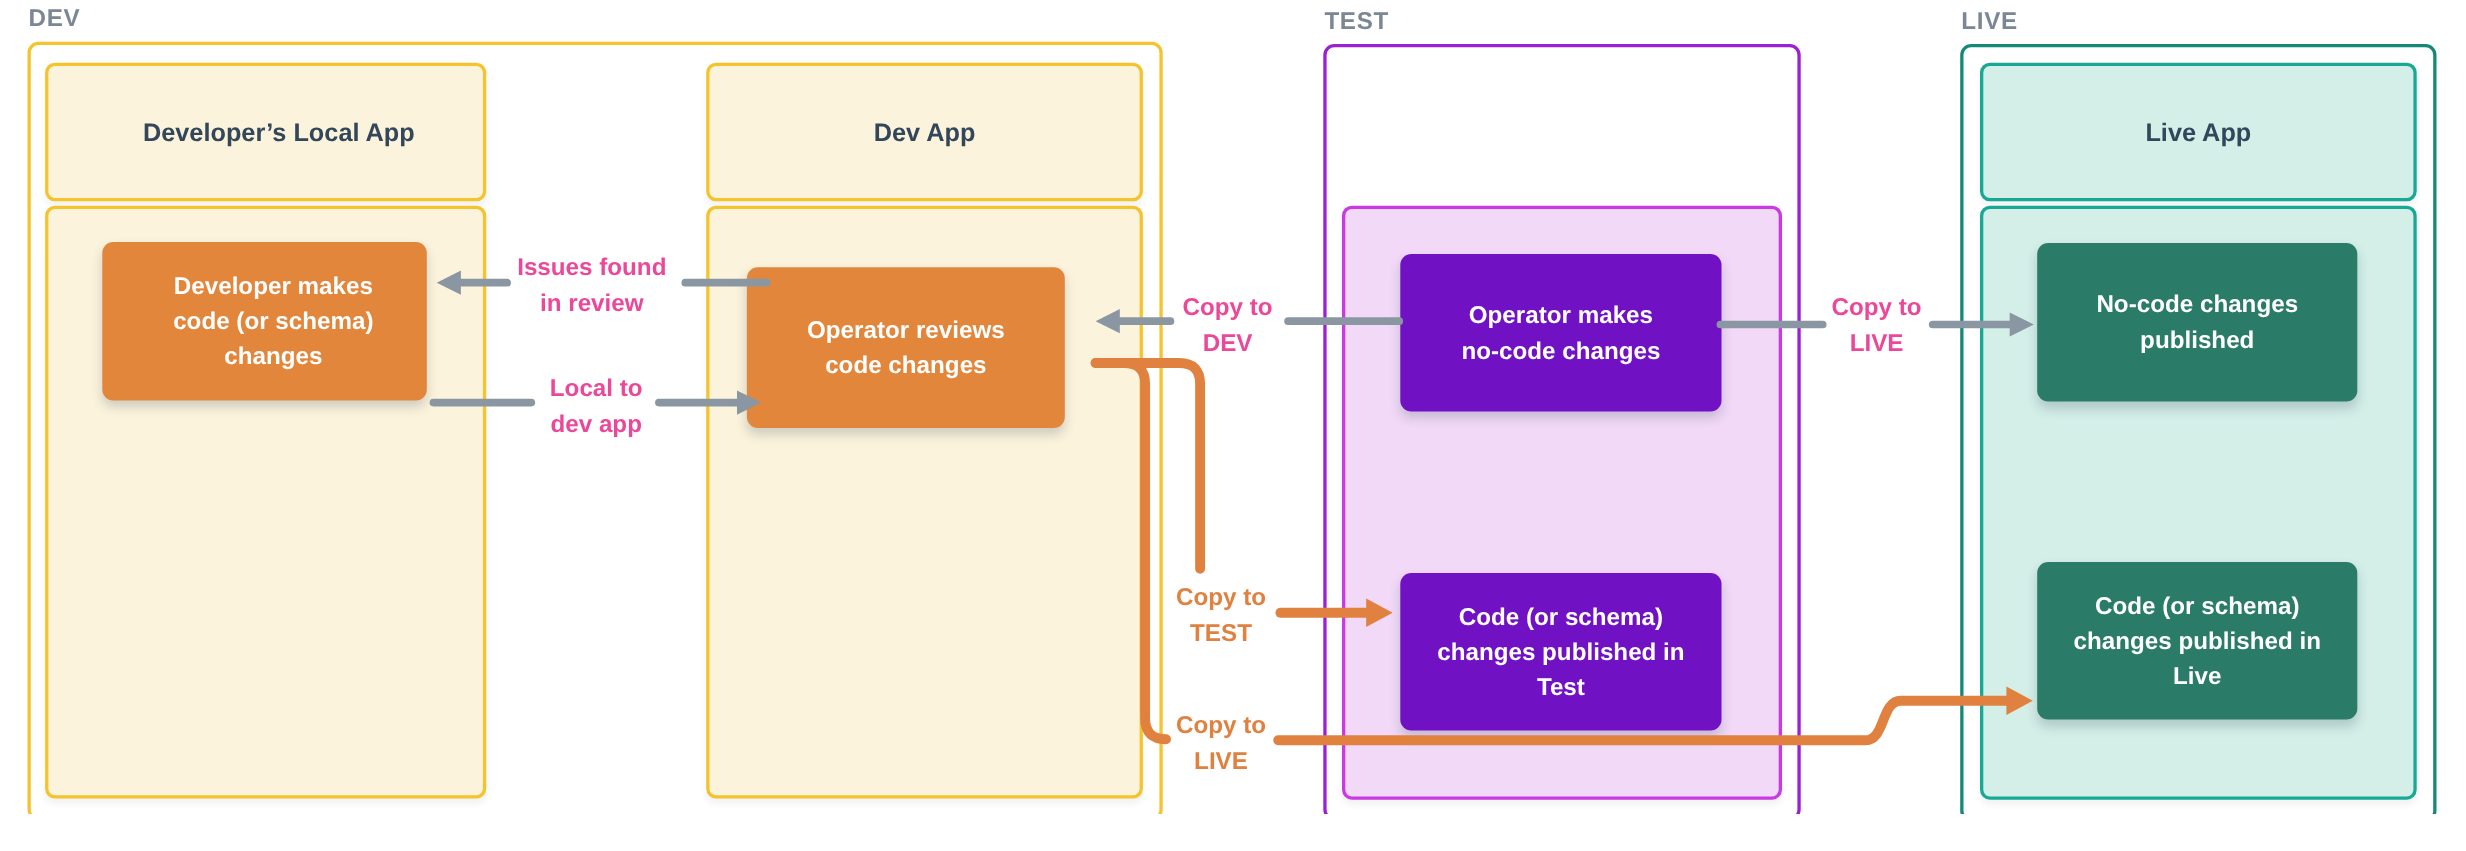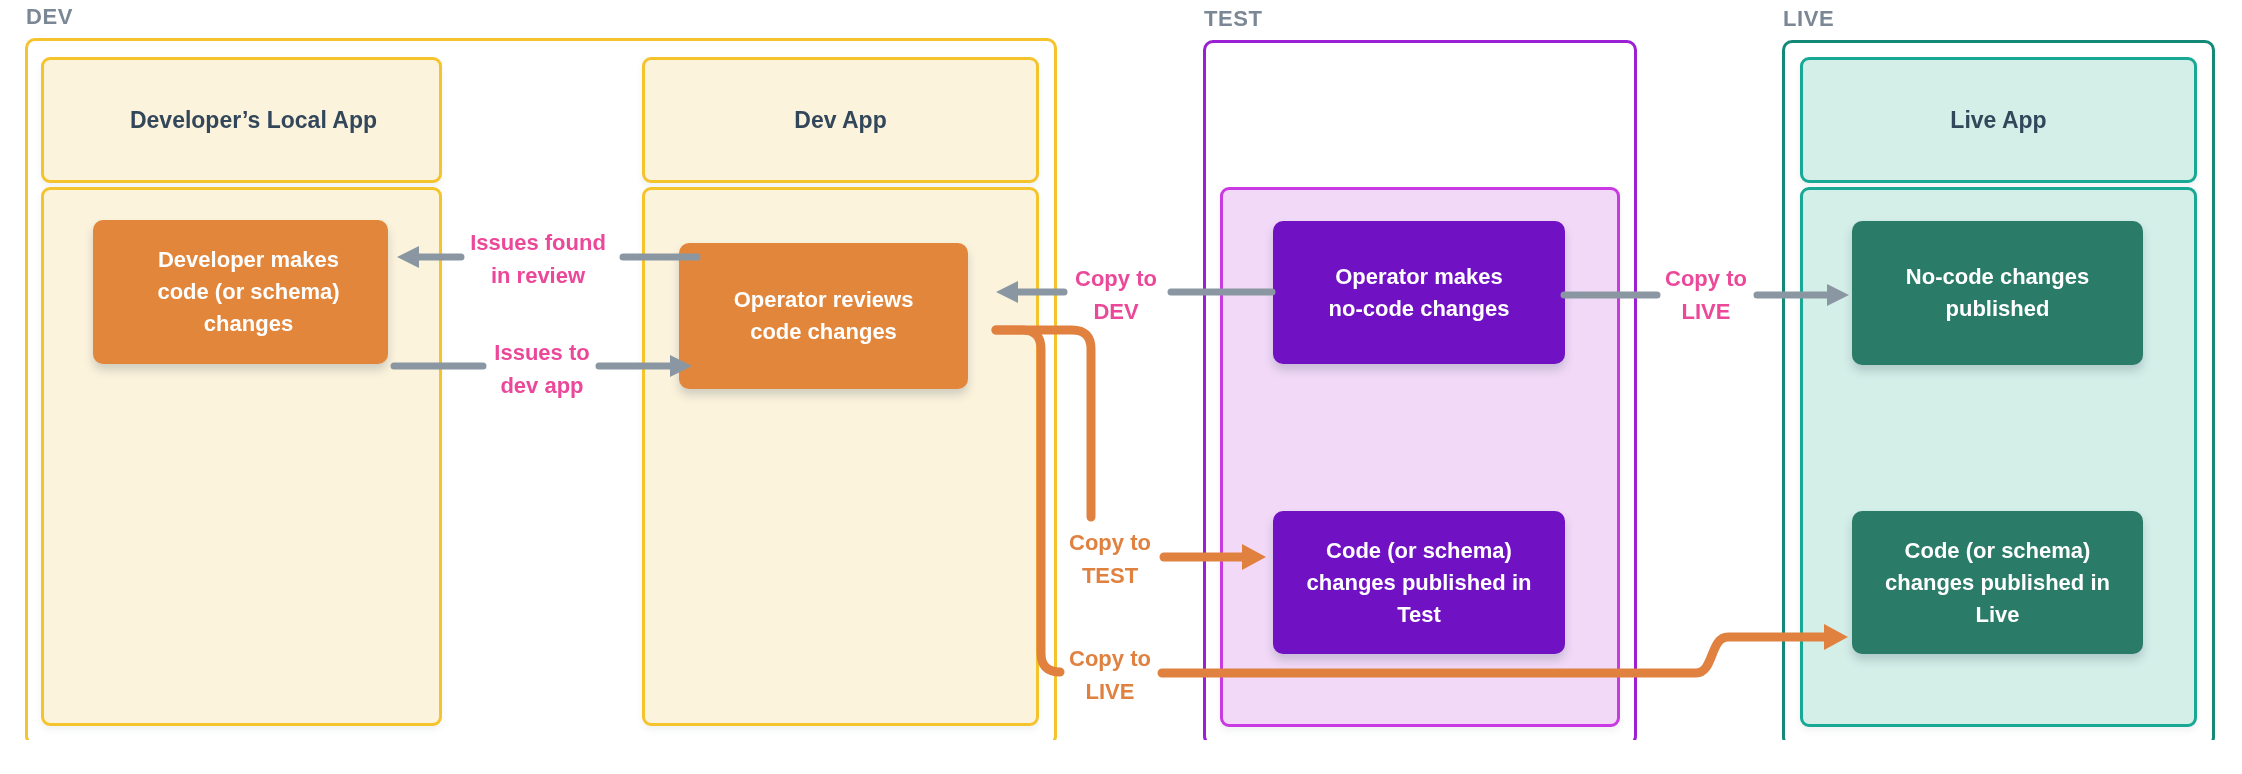--- a/index.html
+++ b/index.html
@@ -21,21 +21,21 @@
     display:flex; align-items:center; justify-content:center;
     font-size:23px; font-weight:700; color:#33475b;
   }
   .node {
     border-radius:10px; display:flex; align-items:center; justify-content:center;
     text-align:center; color:#ffffff; font-size:22px; font-weight:700;
     line-height:32px; white-space:pre-line;
     box-shadow:0 6px 10px rgba(51,71,91,0.22);
   }
   .node.orange { background:#e2863c; }
-  .node.purple { background:#7111c4; }
+  .node.purple { background:#7111c4;margin-top:10px; }
   .node.teal   { background:#2a7c68; }
   .lbl {
     position:absolute; width:220px; text-align:center; font-size:22px; font-weight:700;
     line-height:33px; white-space:pre-line;
   }
   .lbl.dark { color:#ec4899; }
   .lbl.orange { color:#e08140; }
   .arrow-layer { position:absolute; left:0; top:0; z-index:5; pointer-events:none; }
 </style>
 </head>
@@ -73,21 +73,21 @@
   <div class="abs panel teal panel-title" style="left:1800px; top:57px; width:397px; height:126px;text-align:center;">Live App</div>
   <div class="abs panel teal" style="left:1800px; top:187px; width:397px; height:540px;"></div>
   <div class="abs node teal" style="left:1852px; top:221px; width:291px; height:144px;">No-code changes
 published</div>
   <div class="abs node teal" style="left:1852px; top:511px; width:291px; height:143px;">Code (or schema)
 changes published in
 Live</div>
 
   <div class="lbl dark" style="left:428px; top:226px;">Issues found
 in review</div>
-  <div class="lbl dark" style="left:432px; top:336px;">Issues to
+  <div class="lbl dark" style="left:432px; top:336px;">Local to
 dev app</div>
   <div class="lbl dark" style="left:1006px; top:262px;">Copy to
 DEV</div>
   <div class="lbl dark" style="left:1596px; top:262px;">Copy to
 LIVE</div>
   <div class="lbl orange" style="left:1000px; top:526px;">Copy to
 TEST</div>
   <div class="lbl orange" style="left:1000px; top:642px;">Copy to
 LIVE</div>
 

